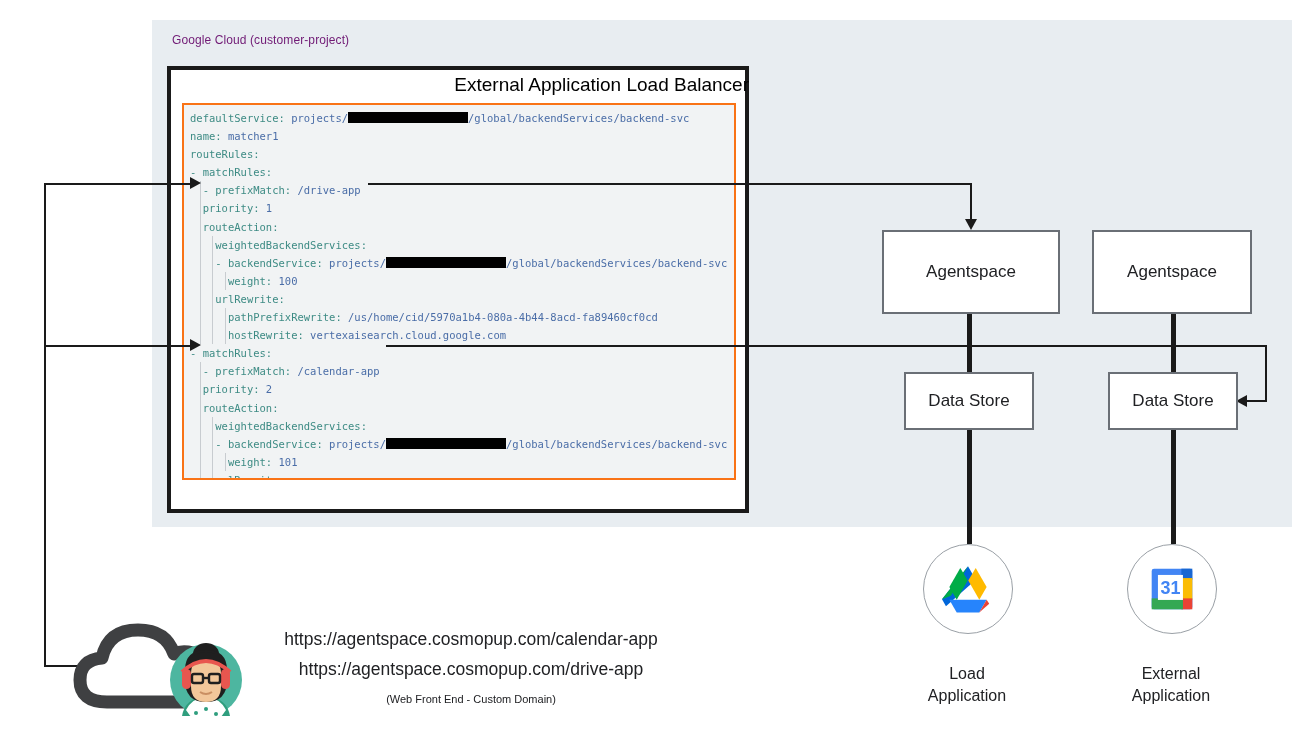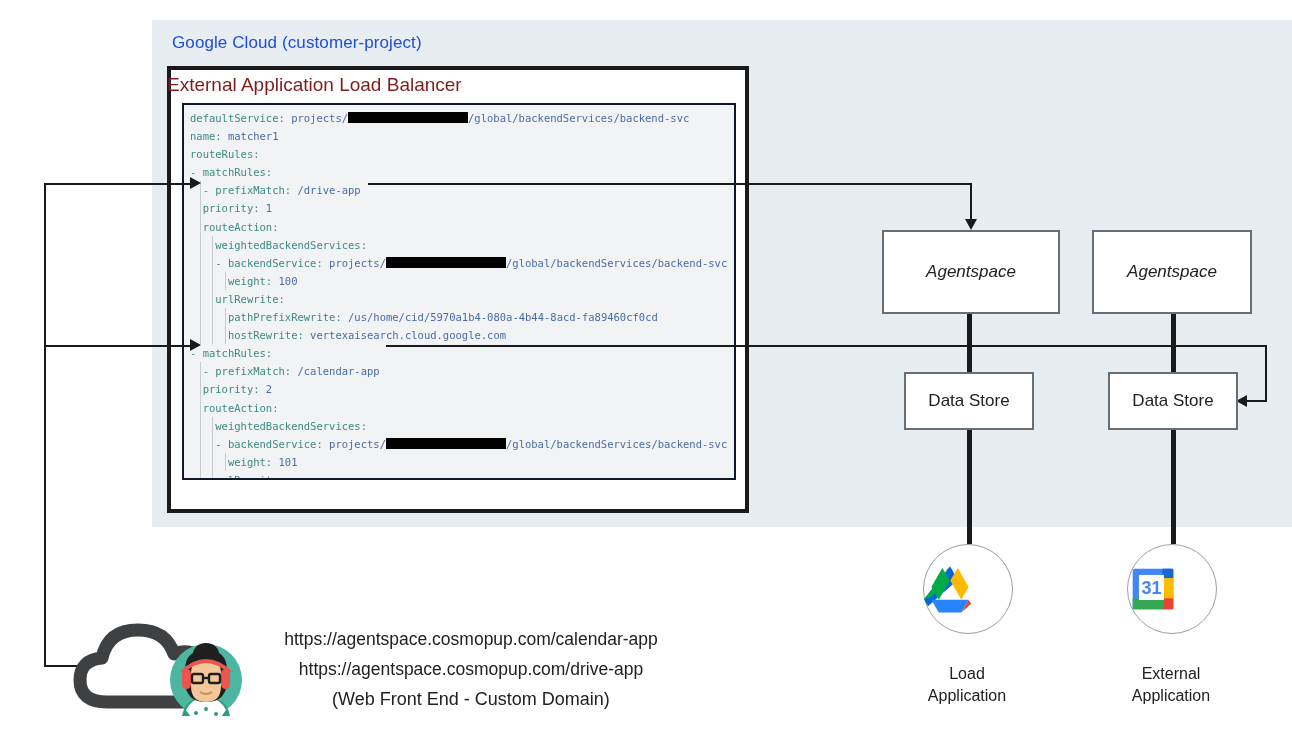--- a/index.html
+++ b/index.html
@@ -3,42 +3,42 @@
 <meta charset="utf-8">
 <style>
   html,body{margin:0;padding:0;background:#fff;}
   body{width:1292px;height:733px;position:relative;overflow:hidden;
        font-family:"Liberation Sans",sans-serif;color:#202124;}
 
   .abs{position:absolute;}
 
   
   #gcp-panel{left:152px;top:20px;width:1140px;height:507px;background:#e8edf1;}
-  #gcp-label{left:172px;top:33px;font-size:17px;color:#1d4ed8;letter-spacing:.1px;}
+  #gcp-label{left:172px;top:33px;font-size:12px;color:#701a75;letter-spacing:.1px;}
 
   
   #lb-box{left:167px;top:66px;width:582px;height:447px;background:#fff;
           border:4px solid #1a1a1a;box-sizing:border-box;}
-  #lb-title{left:167px;top:74px;width:582px;text-align:left;font-size:19px;color:#7f1d1d;}
+  #lb-title{left:167px;top:74px;width:582px;text-align:right;font-size:19px;color:#000000;}
 
   
   #code-panel{left:182px;top:103px;width:554px;height:377px;background:#f1f3f4;
-              border:2px solid #0f172a;box-sizing:border-box;overflow:hidden;}
+              border:2px solid #f97316;box-sizing:border-box;overflow:hidden;}
   #code{position:absolute;left:6px;top:4px;white-space:pre;
         font-family:"DejaVu Sans Mono",monospace;font-size:10.5px;line-height:18.1px;}
   .ln{position:relative;height:18.1px;white-space:pre;}
   .k{color:#3d8b84;}
   .v{color:#4a6da7;}
   .guide{position:absolute;width:1px;background:#c8ccd0;}
   .redact{display:inline-block;background:#000;height:11px;vertical-align:-1px;}
 
   
   .nbox{background:#fff;border:2px solid #6a6f76;box-sizing:border-box;
         display:flex;align-items:center;justify-content:center;font-size:17px;}
-  .nbox.ital{font-style:italic;}
+  .nbox.ital{}
 
   #as1{left:882px;top:230px;width:178px;height:84px;}
   #as2{left:1092px;top:230px;width:160px;height:84px;}
   #ds1{left:904px;top:372px;width:130px;height:58px;}
   #ds2{left:1108px;top:372px;width:130px;height:58px;}
 
   
   .vthick{background:#1a1a1a;width:5px;}
   #v-as1-ds1{left:967px;top:314px;height:58px;}
   #v-as2-ds2{left:1171px;top:314px;height:58px;}
@@ -70,30 +70,30 @@
   
   #r2-h{left:386px;top:345px;width:881px;}
   #r2-v{left:1265.4px;top:345px;height:56px;}
   #r2-h2{left:1238px;top:400px;width:29px;}
   .arrow-l{position:absolute;width:0;height:0;border-top:6px solid transparent;
            border-bottom:6px solid transparent;border-right:11px solid #1a1a1a;}
   #a4{left:1236px;top:395px;}
 
   
   #urls{left:246px;top:624px;width:450px;text-align:center;font-size:17.5px;line-height:30px;}
-  #urls .sub{font-size:18px;}
+  #urls .sub{font-size:11px;}
 
   .applabel{position:absolute;width:170px;text-align:center;font-size:16px;
             line-height:22px;color:#202124;}
   #drive-label{left:882px;top:663px;}
   #cal-label{left:1086px;top:663px;}
 
   .appcircle{position:absolute;width:88px;height:88px;border-radius:50%;
              background:#fff;border:1.6px solid #9aa0a6;
-             display:flex;align-items:center;}
+             display:flex;align-items:center;justify-content:center;}
   #drive-circle{left:923px;top:544px;}
   #cal-circle{left:1127px;top:544px;}
 
   #cloud-user{left:72px;top:614px;width:190px;height:105px;}
 </style>
 </head>
 <body>
 
 <div class="abs" id="gcp-panel"></div>
 <div class="abs" id="gcp-label">Google Cloud (customer-project)</div>

